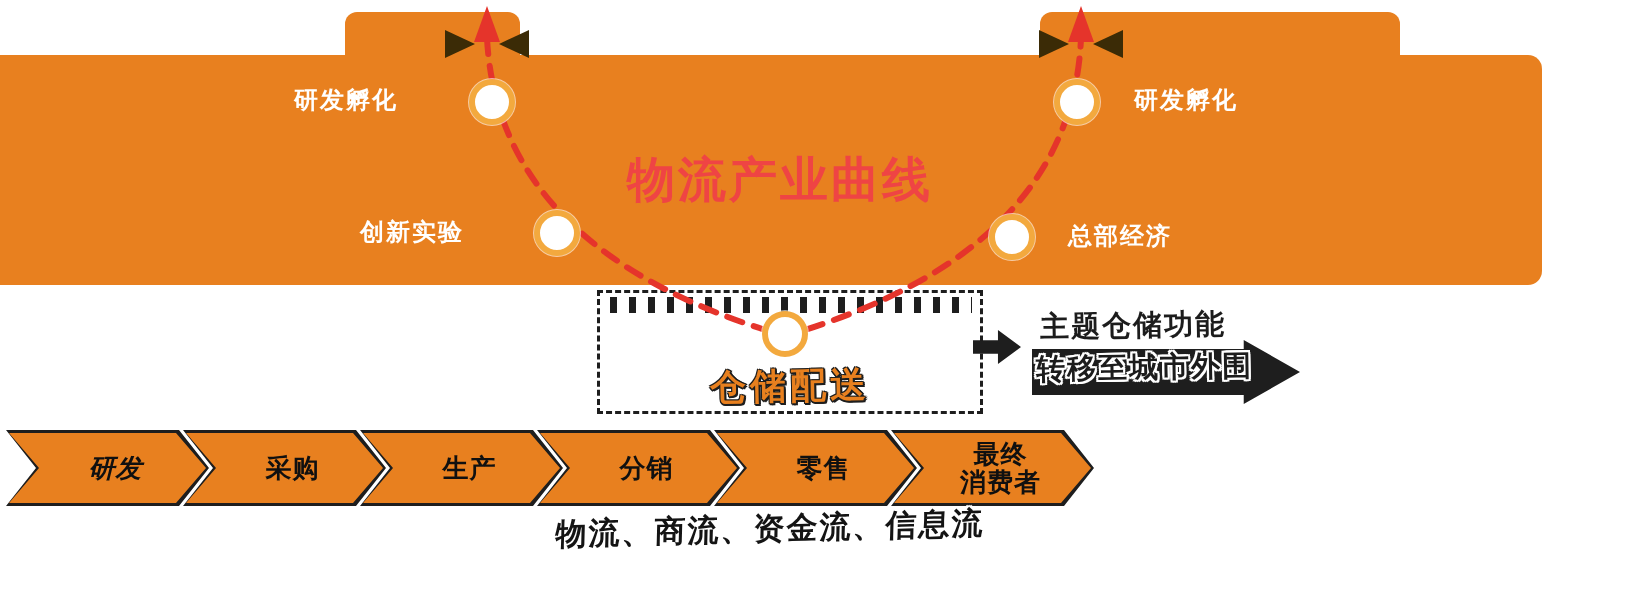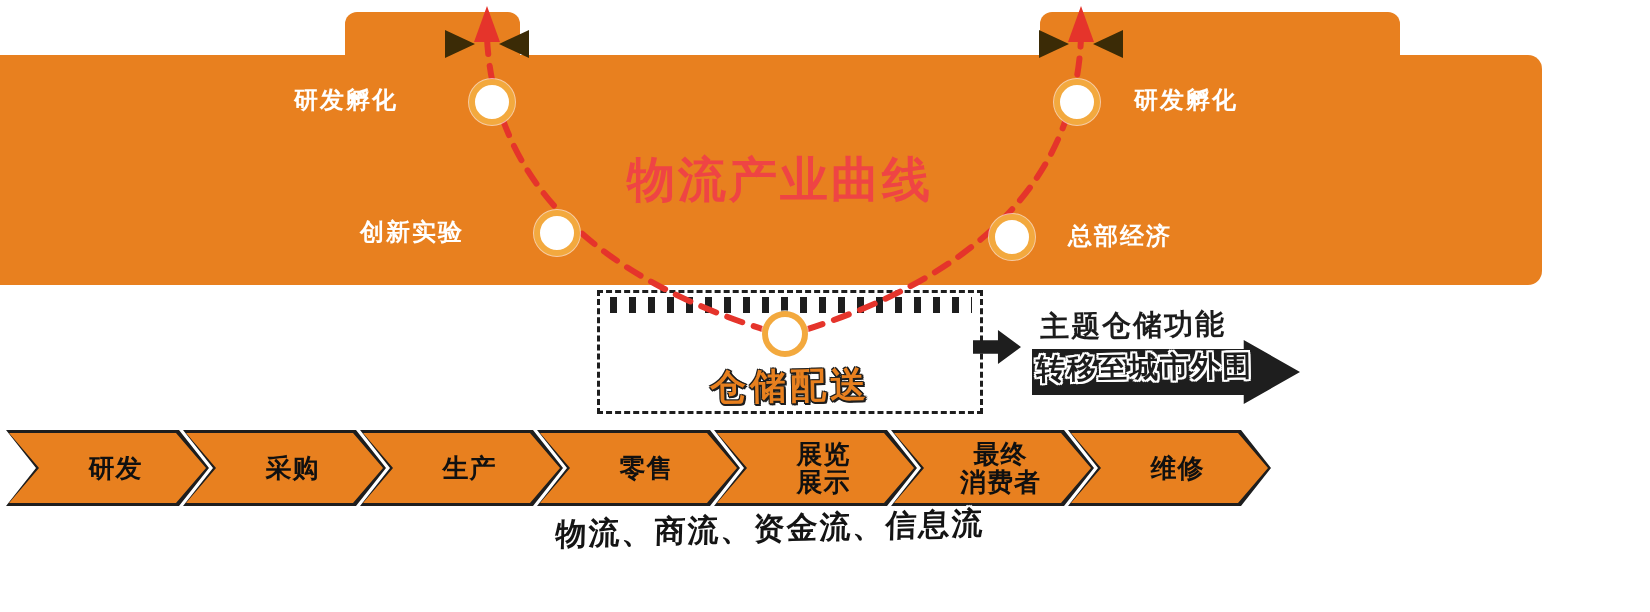--- a/index.html
+++ b/index.html
@@ -75,21 +75,21 @@
   }
 
   
   .flow {
     position:absolute; left:6px; top:430px; width:1640px; height:76px;
     display:flex; align-items:stretch;
   }
   .chev { position:relative; flex:0 0 203px; margin-left:-26px;
     --chev-clip:polygon(0 0, calc(100% - 30px) 0, 100% 50%, calc(100% - 30px) 100%, 0 100%, 30px 50%);
   }
-  .chev:first-child { margin-left:0; }
+  .chev:first-child { margin-left:0;font-style:italic; }
   .chev::before { content:""; position:absolute; inset:0; background:var(--dark); clip-path:var(--chev-clip); }
   .chev::after  { content:""; position:absolute; inset:3px; background:var(--orange); clip-path:var(--chev-clip); }
   .chev .lbl {
     position:absolute; inset:0; z-index:1; display:flex; align-items:center; justify-content:center;
     padding-left:16px; font-size:26px; font-weight:bold; color:#101010; letter-spacing:1px;
     white-space:pre-line; text-align:center; line-height:1.08;
   }
 
   .flow-caption {
     position:absolute; left:470px; top:508px; width:600px; text-align:center;
@@ -145,30 +145,26 @@
     <div class="chev">
         <div class="lbl">研发</div>
       </div>
     <div class="chev">
         <div class="lbl">采购</div>
       </div>
     <div class="chev">
         <div class="lbl">生产</div>
       </div>
     <div class="chev">
-        <div class="lbl">零售</div>
+        <div class="lbl">分销</div>
       </div>
     <div class="chev">
-        <div class="lbl">展览
-展示</div>
+        <div class="lbl">零售</div>
       </div>
     <div class="chev">
         <div class="lbl">最终
 消费者</div>
-      </div>
-    <div class="chev">
-        <div class="lbl">维修</div>
       </div>
   </div>
 
   <div class="flow-caption">物流、商流、资金流、信息流</div>
 
 </div>
 
 </body></html>

